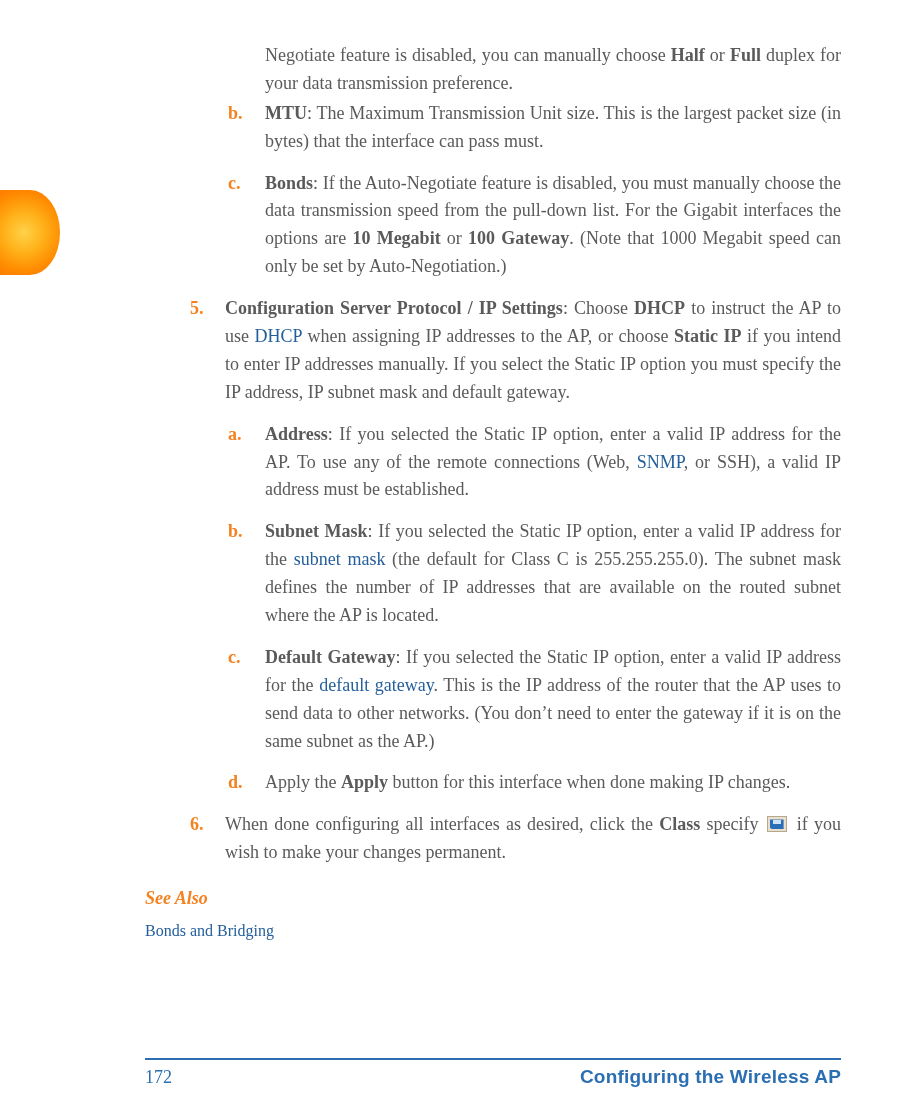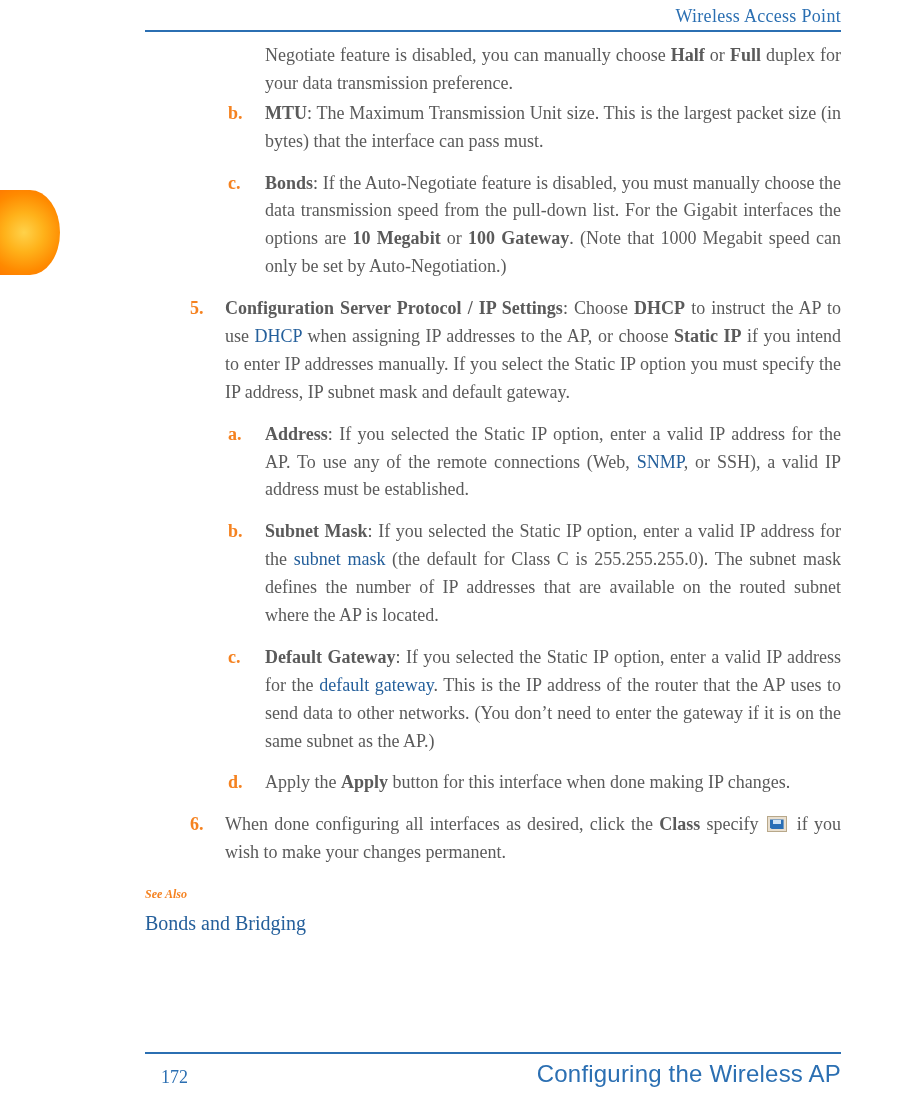--- a/index.html
+++ b/index.html
@@ -126,66 +126,62 @@
   }
 
   .see-also {
     margin-top: 18px;
     padding-left: 0;
   }
   .see-also .hd {
     color: var(--orange);
     font-style: italic;
     font-weight: 700;
-    font-size: 12px;
+    font-size: 18px;
     margin-bottom: 4px;
     display: block;
   }
   .see-also .lnk {
     color: var(--blue);
-    font-size: 20px;
+    font-size: 16px;
   }
 
   
   .footer-area {
     position: absolute;
     left: 145px;
     right: 60px;
     bottom: 26px;
   }
   .bottom-rule {
     height: 2px;
     background: var(--rule);
     margin-bottom: 6px;
   }
   .footer-row {
     display: flex;
     justify-content: space-between;
-    align-items: flex-end;
-    margin-left: 16px;
+    align-items: center;
   }
   .page-num { color: var(--accent-blue); font-size: 18px; }
   .footer-title {
     color: var(--accent-blue);
     font-family: "Segoe UI", "Helvetica Neue", Arial, sans-serif;
-    font-size: 24px;
+    font-size: 19px;
     letter-spacing: .2px;
+    font-weight: bold;
   }
 </style>
 </head>
 <body>
 
 <div class="page">
 
   <div class="side-tab"></div>
 
-  <div class="header-area">
-    <div class="product-name">Wireless Access Point</div>
-    <div class="top-rule"></div>
-  </div>
 
   <div class="content">
 
     <p class="body-para">
       <span>Negotiate feature is disabled, you can manually choose </span><b>Half</b><span> or </span><b>Full</b><span> duplex for your data transmission preference.</span>
     </p>
 
     <p class="sub-item">
       <span class="marker">b.</span>
       <b>MTU</b><span>: The Maximum Transmission Unit size. This is the largest packet size (in bytes) that the interface can pass must.</span>

